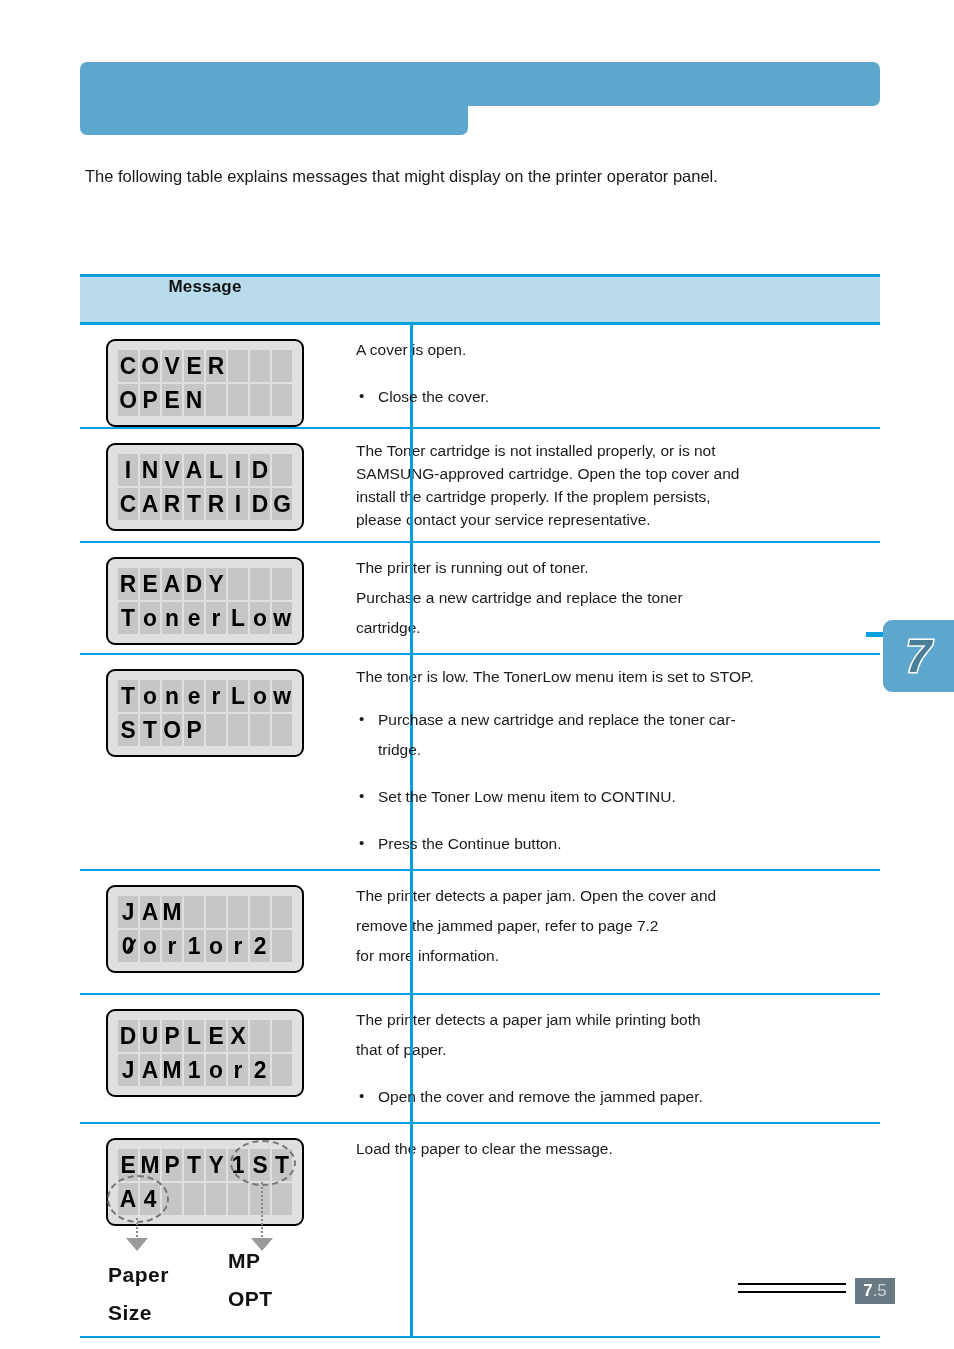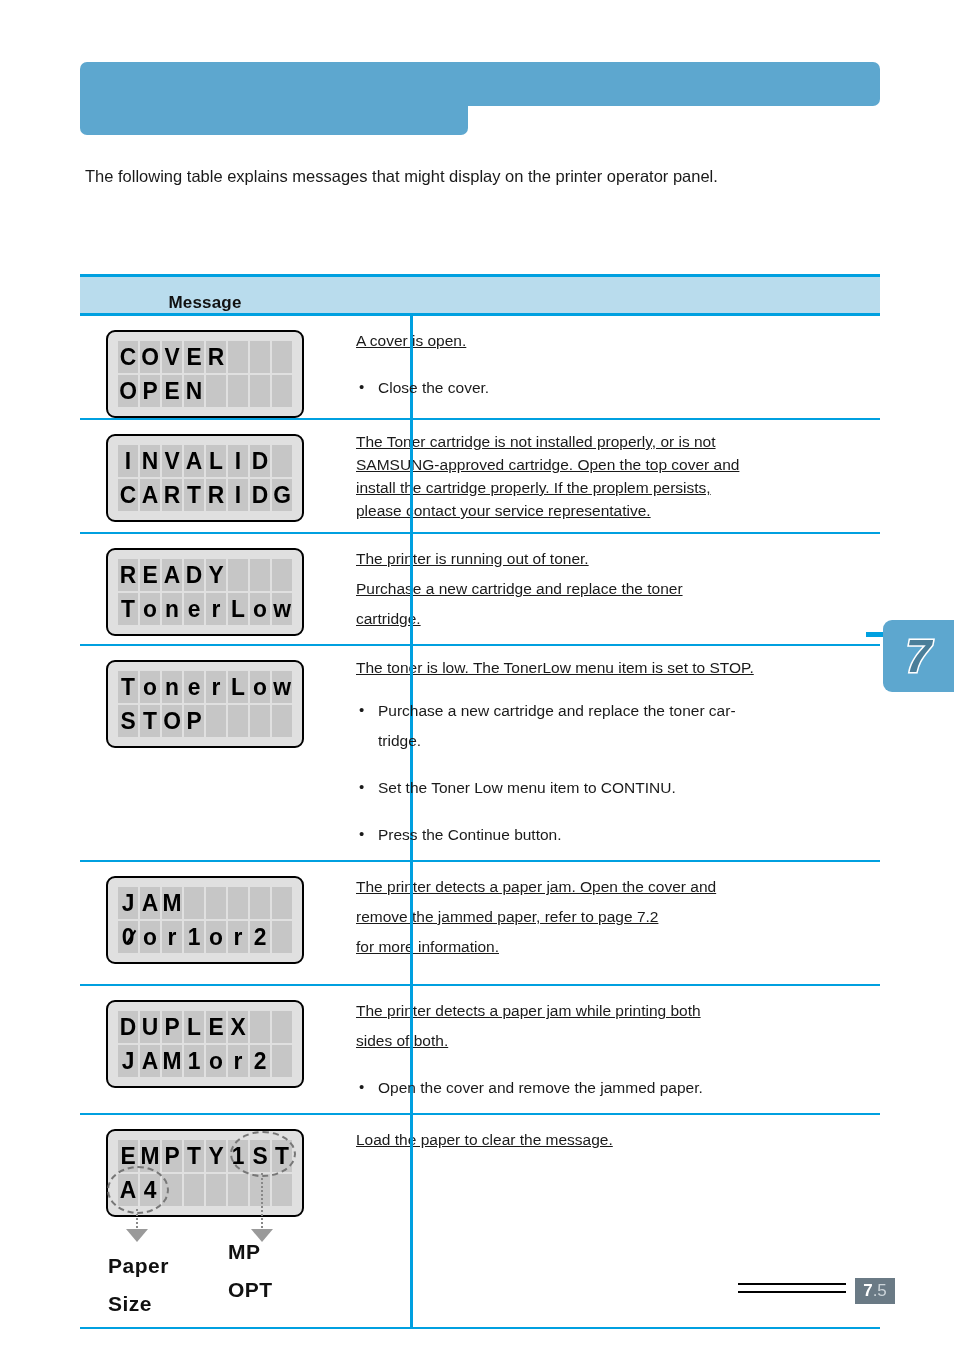--- a/index.html
+++ b/index.html
@@ -67,22 +67,22 @@
   .rule {
     background: #00a0e0;
     height: 3px;
     width: 100%;
   }
   .rule.thin { height: 2px; }
 
   .thead {
     display: flex;
     background: #b9dced;
-    height: 36px;
-    align-items: flex-end;
+    height: 45px;
+    align-items: flex-start;
   }
   .th {
     font-size: 17px;
     font-weight: bold;
     text-align: center;
     color: #111;
     letter-spacing: .2px;
   }
   .col-a { width: 250px; flex: 0 0 250px; }
   .col-b { flex: 1 1 auto; }
@@ -109,21 +109,21 @@
     box-sizing: border-box;
   }
   .cell-txt {
     flex: 1 1 auto;
     padding: 10px 8px 10px 26px;
     box-sizing: border-box;
     font-size: 15.5px;
     color: #1a1a1a;
   }
 
-  .txt-line { line-height: 30px; text-decoration: underline; }
+  .txt-line { line-height: 30px; }
   .txt-tight { line-height: 23px; }
   .bullets { margin: 0; padding: 0; list-style: none; }
   .bullets li {
     position: relative;
     padding-left: 22px;
     line-height: 30px;
     margin-top: 17px;
   }
   .bullets li::before {
     content: "\2022";
@@ -633,21 +633,21 @@
               </div>
               <div class="lcd-cell">
                 <span>2</span>
               </div>
               <div class="lcd-cell"></div>
             </div>
           </div>
         </div>
         <div class="cell-txt">
           <div class="txt-line">The printer detects a paper jam while printing both</div>
-          <div class="txt-line">sides of both.</div>
+          <div class="txt-line">that of paper.</div>
           <ul class="bullets">
             <li>Open the cover and remove the jammed paper.</li>
           </ul>
         </div>
       </div>
       <div class="rule thin"></div>
       <div class="trow" style="min-height: 212px;">
         <div class="vline" style="height: 100%;"></div>
         <div class="cell-msg">
           <div class="callout-wrap"><div class="lcd"><div class="lcd-row">

